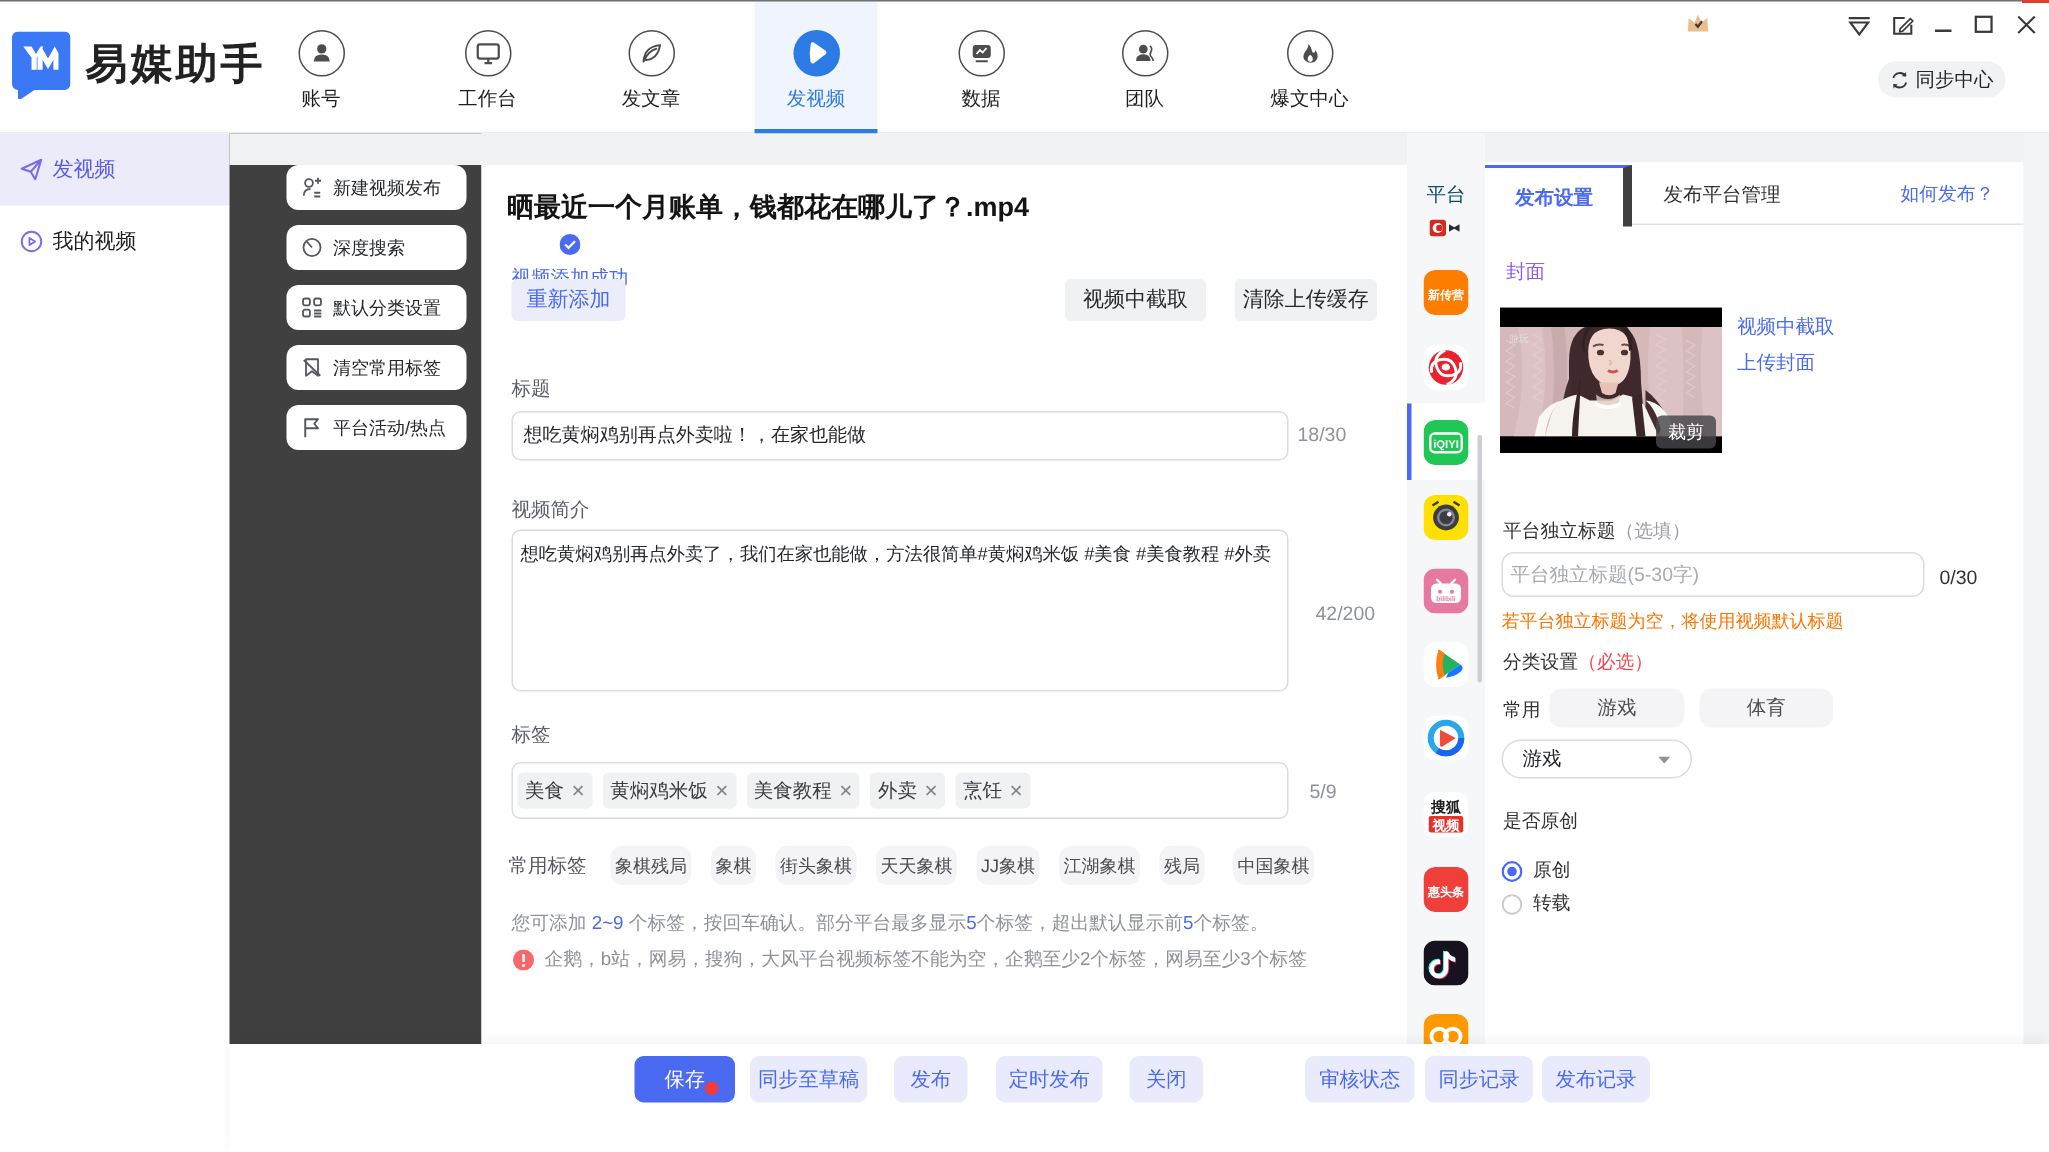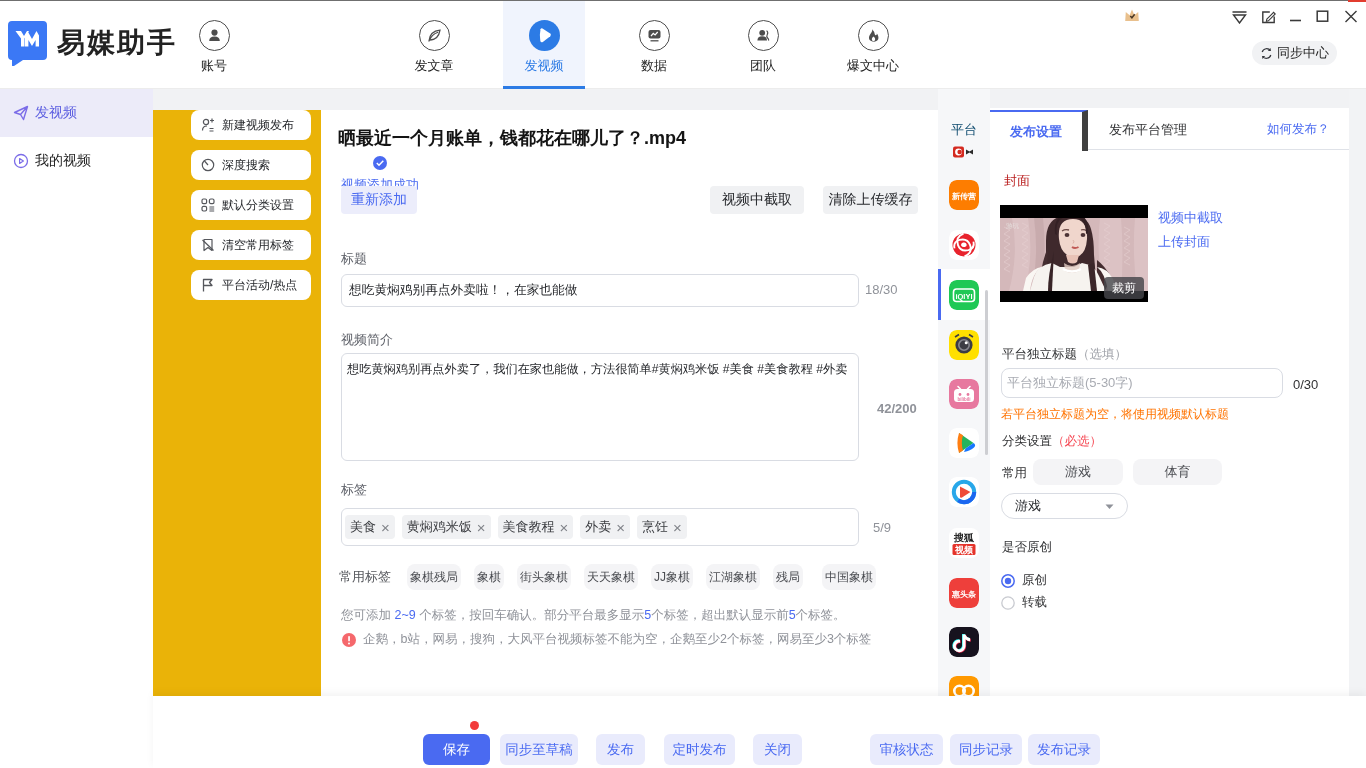--- a/index.html
+++ b/index.html
@@ -19,21 +19,21 @@
 .nav.active .circ { border:none; background:#2c7be5; }
 #sync { position:absolute; left:1252px; top:41px; width:85px; height:24px; background:#f1f2f4; border-radius:12px; display:flex; align-items:center; justify-content:center; font-size:13px; color:#262626; gap:4px; }
 .winctl { position:absolute; top:10px; color:#3a3a3a; }
 
 #sidebar { position:absolute; left:0; top:89px; width:153px; height:679px; background:#fff; }
 .side-item { position:relative; height:48px; display:flex; align-items:center; font-size:14px; color:#1f1f1f; }
 .side-item.on { background:#ecebf9; color:#5a5ce0; }
 .side-item svg { position:absolute; left:13px; }
 .side-item span { margin-left:35px; }
 
-#graycol { position:absolute; left:153px; top:89px; width:168px; height:607px; background:#eab308; }
+#graycol { position:absolute; left:153px; top:89px; width:168px; height:607px; background:#404040; }
 .tool { position:absolute; left:38px; width:120px; height:30px; background:#fff; border-radius:8px; display:flex; align-items:center; font-size:12px; color:#26282c; }
 .tool svg { margin:0 7px 0 10px; flex:none; }
 
 #main { position:absolute; left:321px; top:110px; width:617px; height:586px; background:#fff; }
 #mtitle { position:absolute; left:17px; top:16px; font-size:18px; font-weight:bold; color:#141414; }
 #main .row-label { position:absolute; left:20px; font-size:13px; color:#5b5e66; }
 .lavbtn { background:#ecedfb; color:#4a6af1; border-radius:4px; font-size:14px; display:flex; align-items:center; justify-content:center; }
 .graybtn { background:#f0f1f3; color:#26282c; border-radius:4px; font-size:14px; display:flex; align-items:center; justify-content:center; }
 .inputbox { position:absolute; border:1px solid #d9dce3; border-radius:6px; background:#fff; }
 .counter { position:absolute; font-size:13px; color:#8f9299; }
@@ -45,41 +45,50 @@
 .pticon { position:absolute; left:11px; width:30px; height:30px; border-radius:8px; }
 
 #rpanel { position:absolute; left:990px; top:89px; width:359px; height:607px; }
 #topstrip { position:absolute; left:153px; top:89px; width:1213px; height:21px; background:#f1f2f4; }
 #rstrip { position:absolute; left:1349px; top:89px; width:17px; height:679px; background:#f2f3f5; }
 #thumb { position:absolute; left:10px; top:116px; width:148px; height:97px; }
 #crop-chip { position:absolute; right:4px; bottom:3px; width:40px; height:22px; background:rgba(70,70,74,0.82); color:#fff; font-size:12px; border-radius:4px; display:flex; align-items:center; justify-content:center; }
 .blue { color:#4a6af1; }
 
 #botbar { position:absolute; left:153px; top:696px; width:1213px; height:72px; background:#fff; box-shadow:0 -3px 8px rgba(0,0,0,0.05); }
-.bbtn { position:absolute; top:38px; height:31px; border-radius:6px; font-size:13.5px; display:flex; align-items:center; justify-content:center; }
+.bbtn { position:absolute; top:8px; height:31px; border-radius:6px; font-size:13.5px; display:flex; align-items:center; justify-content:center; }
 .bbtn.lav { background:#e9ebfc; color:#4a6af1; }
 </style>
 </head>
 <body>
 <div id="stage">
   <div id="topbar">
     <svg id="logo" viewBox="0 0 39 45">
       <path d="M4 0 h31 a4 4 0 0 1 4 4 v31 a4 4 0 0 1 -4 4 h-20 l-9 6 q-2 1.4 -2 -1 v-5 h0 a4 4 0 0 1 -4 -4 v-31 a4 4 0 0 1 4 -4 z" fill="#3b78f5"></path>
       <path d="M7.5 10 l5.5 0 3 5 3-5 h2 l-4.5 7.5 v8 h-3.5 v-8 z" fill="#fff"></path>
       <path d="M17 25.5 v-11 l2.5-4.5 4.5 8 4.5-8 2.5 4.5 v11 h-3.4 v-6.5 l-3.6 6 -3.6-6 v6.5 z" fill="#fff"></path>
     </svg>
     <div id="logoname">易媒助手</div>
     <div class="nav" style="left:173px;">
       <div class="circ">
           <svg width="17" height="17" viewBox="0 0 17 17">
             <circle cx="8.5" cy="5.6" r="3.1" fill="#4d4d4d"></circle>
             <path d="M3.2 14 q0-4.6 5.3-4.6 q5.3 0 5.3 4.6 z" fill="#4d4d4d"></path>
           </svg>
         </div>
       <div class="lbl">账号</div>
+    </div>
+    <div class="nav" style="left:284px;">
+      <div class="circ">
+          <svg width="17" height="17" viewBox="0 0 17 17">
+            <rect x="1.5" y="2.5" width="14" height="9.5" rx="1.5" fill="none" stroke="#4d4d4d" stroke-width="1.5"></rect>
+            <path d="M6 15 h5 M8.5 12.2 v2.6" stroke="#4d4d4d" stroke-width="1.5"></path>
+          </svg>
+        </div>
+      <div class="lbl">工作台</div>
     </div>
     <div class="nav" style="left:393px;">
       <div class="circ">
           <svg width="17" height="17" viewBox="0 0 17 17">
             <path d="M3 14 C3.5 8 6 4 14 3.2 C13 9 9.5 12.6 4.6 13 M3 14 C5 9.5 8 6.5 11.5 5.5" fill="none" stroke="#4d4d4d" stroke-width="1.3" stroke-linecap="round"></path>
           </svg>
         </div>
       <div class="lbl">发文章</div>
     </div>
     <div class="nav active" style="left:503px;">
@@ -196,21 +205,21 @@
     <div class="lavbtn" style="position:absolute; left:20px; top:76px; width:76px; height:28px;">重新添加</div>
     <div class="graybtn" style="position:absolute; left:389px; top:76px; width:94px; height:28px;">视频中截取</div>
     <div class="graybtn" style="position:absolute; left:502px; top:76px; width:95px; height:28px;">清除上传缓存</div>
 
     <div class="row-label" style="top:140px;">标题</div>
     <div class="inputbox" style="left:20px; top:164px; width:518px; height:33px; font-size:12.7px; color:#26282c; line-height:31px; padding-left:7px;">想吃黄焖鸡别再点外卖啦！，在家也能做</div>
     <div class="counter" style="left:544px; top:172px;">18/30</div>
 
     <div class="row-label" style="top:221px;">视频简介</div>
     <div class="inputbox" style="left:20px; top:243px; width:518px; height:108px; font-size:12.2px; color:#26282c; padding:7px 5px;">想吃黄焖鸡别再点外卖了，我们在家也能做，方法很简单#黄焖鸡米饭 #美食 #美食教程 #外卖</div>
-    <div class="counter" style="left:556px; top:291px;font-weight:bold;">42/200</div>
+    <div class="counter" style="left:556px; top:291px;">42/200</div>
 
     <div class="row-label" style="top:371px;">标签</div>
     <div class="inputbox" style="left:20px; top:398px; width:518px; height:38px; display:flex; align-items:center; gap:7px; padding-left:3px;">
       <span class="tagchip">美食<i>×</i></span>
         <span class="tagchip">黄焖鸡米饭<i>×</i></span>
         <span class="tagchip">美食教程<i>×</i></span>
         <span class="tagchip">外卖<i>×</i></span>
         <span class="tagchip">烹饪<i>×</i></span>
     </div>
     <div class="counter" style="left:552px; top:410px;">5/9</div>
@@ -311,21 +320,21 @@
     </svg>
     <div style="position:absolute; left:47px; top:201px; width:3px; height:165px; background:#cdced2; border-radius:2px;"></div>
   </div>
   <div id="rpanel">
     <div style="position:absolute; left:0; top:19px; width:359px; height:588px; background:#fff;"></div>
     <div style="position:absolute; left:0; top:21px; width:98px; height:41px; background:#fff; border-top:2px solid #4a6af1; border-right:6px solid #404040; display:flex; align-items:center; justify-content:center; font-size:13px; font-weight:bold; color:#4a6af1;">发布设置</div>
     <div style="position:absolute; left:98px; top:21px; width:261px; height:40px; border-bottom:1px solid #dfe2e8; display:flex; align-items:center; font-size:12.5px; color:#303133;">
         <span style="margin-left:21px; font-size:13px;">发布平台管理</span>
         <span class="blue" style="margin-left:80px;">如何发布？</span>
       </div>
-    <div style="position:absolute; left:14px; top:83px; font-size:13px; color:#b91c1c;">封面</div>
+    <div style="position:absolute; left:14px; top:83px; font-size:13px; color:#8b5cf6;">封面</div>
     <div id="thumb">
       <svg width="148" height="97" viewBox="0 0 148 97">
         <rect width="148" height="97" fill="#000"></rect>
         <rect x="0" y="13" width="148" height="73" fill="#d4b8ba"></rect>
         <path d="M12 13 q7 36 -3 73 h16 q9-37 3-73 z M100 13 q-4 36 3 73 h18 q3-37 0-73 z M135 13 q-3 36 2 73 h11 v-73 z" fill="#ddc3c5" opacity="0.9"></path>
         <path d="M34 13 q5 36 -2 73 h9 q6-37 2-73 z" fill="#c3a5a8" opacity="0.7"></path>
         <g stroke="#e7d2d3" stroke-width="1" opacity="0.55" fill="none">
           <path d="M4 22 l6 3 -6 4 6 3 -6 4 6 3 -6 4 6 3 -6 4 6 3 -6 4 6 3 -6 4 6 3"></path>
           <path d="M22 18 l6 3 -6 4 6 3 -6 4 6 3 -6 4 6 3 -6 4 6 3 -6 4 6 3 -6 4 6 3"></path>
           <path d="M104 18 l6 3 -6 4 6 3 -6 4 6 3 -6 4 6 3 -6 4 6 3 -6 4 6 3 -6 4 6 3"></path>

